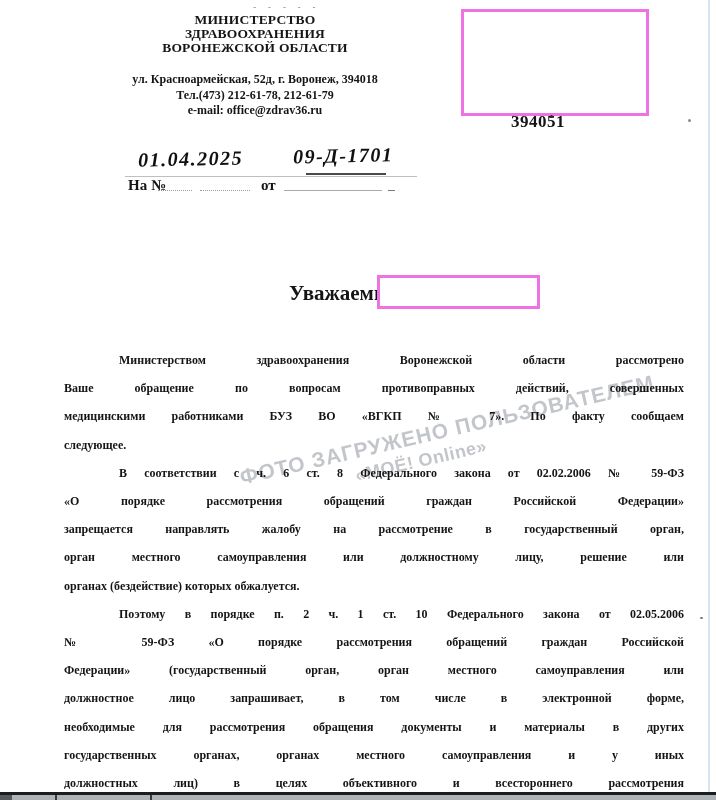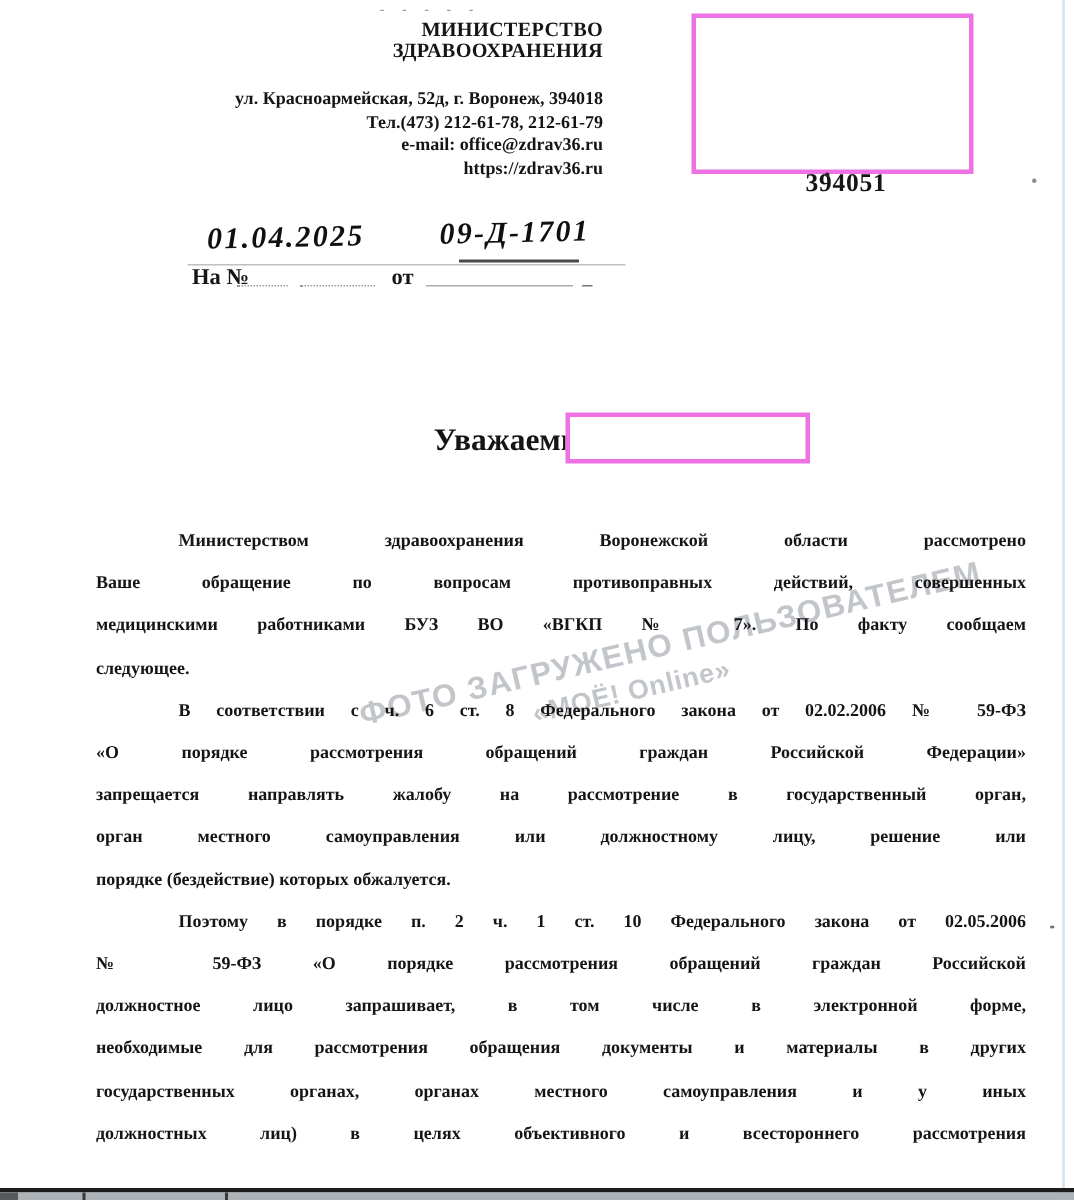--- a/index.html
+++ b/index.html
@@ -7,21 +7,21 @@
     position:relative;width:716px;height:800px;background:#ffffff;
     font-family:"Liberation Serif", serif;color:#151515;overflow:hidden;
     margin:0 auto;
   }
   
   .top-dashes{
     position:absolute;left:252px;top:2px;font-size:9px;color:#8a8a8a;
     letter-spacing:2px;font-family:"DejaVu Sans Mono", monospace;
   }
   
-  .letterhead{position:absolute;left:108px;top:13px;width:294px;text-align:right;}
+  .letterhead{position:absolute;left:108px;top:13px;width:294px;text-align:center;}
   .ministry-line{font-weight:700;font-size:13.5px;line-height:14px;letter-spacing:.2px;}
   .contact-block{margin-top:17px;}
   .contact-line{font-weight:700;font-size:12px;line-height:15.5px;}
   
   .handwriting{
     position:absolute;left:138px;top:146px;display:flex;gap:50px;
     font-style:italic;font-weight:700;font-size:20px;letter-spacing:1.5px;
     transform:rotate(-1.2deg);color:#101010;white-space:nowrap;
   }
   .hw-underline-light{position:absolute;left:125px;top:176px;width:292px;height:1px;background:#bfbfbf;}
@@ -33,21 +33,21 @@
   .dot-seg{position:absolute;top:12px;border-bottom:1px dotted #9a9a9a;height:1px;}
   .seg1{left:30px;width:34px;}
   .seg2{left:72px;width:50px;}
   .seg3{left:156px;width:98px;border-bottom-style:solid;border-bottom-color:#ababab;}
   .seg4{left:260px;width:7px;border-bottom-style:solid;border-bottom-color:#777;}
   
   .redaction{position:absolute;background:#ffffff;}
   .box1{left:461px;top:9px;width:182px;height:101px;}
   .box2{left:377px;top:275px;width:157px;height:28px;}
   .postal-code{
-    position:absolute;left:519px;top:112px;width:90px;text-align:center;
+    position:absolute;left:493px;top:112px;width:90px;text-align:center;
     font-weight:700;font-size:17px;letter-spacing:.5px;
   }
   .salutation{position:absolute;left:289px;top:281px;font-weight:700;font-size:21px;}
   
   .watermark{
     position:absolute;left:238px;top:424px;width:360px;text-align:center;
     transform:rotate(-13deg);font-family:"Liberation Sans", sans-serif;
     font-weight:700;opacity:.8;white-space:nowrap;z-index:1;
   }
   .wm1{font-size:21px;line-height:26px;letter-spacing:1px;}
@@ -76,25 +76,25 @@
 </head>
 <body>
 
 <div class="page">
 
   <div class="top-dashes">- - - - -</div>
 
   <div class="letterhead">
     <div class="ministry-line">МИНИСТЕРСТВО</div>
     <div class="ministry-line">ЗДРАВООХРАНЕНИЯ</div>
+    <div class="ministry-line">ВОРОНЕЖСКОЙ ОБЛАСТИ</div>
     <div class="contact-block">
       <div class="contact-line">ул. Красноармейская, 52д, г. Воронеж, 394018</div>
       <div class="contact-line">Тел.(473) 212-61-78, 212-61-79</div>
       <div class="contact-line">e-mail: office@zdrav36.ru</div>
-      <div class="contact-line">https://zdrav36.ru</div>
     </div>
   </div>
 
   <div class="handwriting">
     <span>01.04.2025</span>
     <span>09-Д-1701</span>
   </div>
   <div class="hw-underline-light"></div>
   <div class="hw-underline-dark"></div>
 
@@ -120,23 +120,24 @@
 
   <div class="body-text">
       <div class="line first">Министерством здравоохранения Воронежской области рассмотрено</div>
       <div class="line">Ваше обращение по вопросам противоправных действий, совершенных</div>
       <div class="line">медицинскими работниками БУЗ ВО «ВГКП № 7». По факту сообщаем</div>
       <div class="line last">следующее.</div>
       <div class="line first">В соответствии с ч. 6 ст. 8 Федерального закона от 02.02.2006 № 59-ФЗ</div>
       <div class="line">«О порядке рассмотрения обращений граждан Российской Федерации»</div>
       <div class="line">запрещается направлять жалобу на рассмотрение в государственный орган,</div>
       <div class="line">орган местного самоуправления или должностному лицу, решение или</div>
-      <div class="line last">порядке (бездействие) которых обжалуется.</div>
+      <div class="line last">органах (бездействие) которых обжалуется.</div>
       <div class="line first">Поэтому в порядке п. 2 ч. 1 ст. 10 Федерального закона от 02.05.2006</div>
       <div class="line">№ 59-ФЗ «О порядке рассмотрения обращений граждан Российской</div>
+      <div class="line">Федерации» (государственный орган, орган местного самоуправления или</div>
       <div class="line">должностное лицо запрашивает, в том числе в электронной форме,</div>
       <div class="line">необходимые для рассмотрения обращения документы и материалы в других</div>
       <div class="line">государственных органах, органах местного самоуправления и у иных</div>
       <div class="line">должностных лиц) в целях объективного и всестороннего рассмотрения</div>
     </div>
 
   <div class="right-edge-line"></div>
   <div class="bottom-black-line"></div>
   <div class="bottom-strip"></div>
   <div class="strip-tick tick1"></div>

